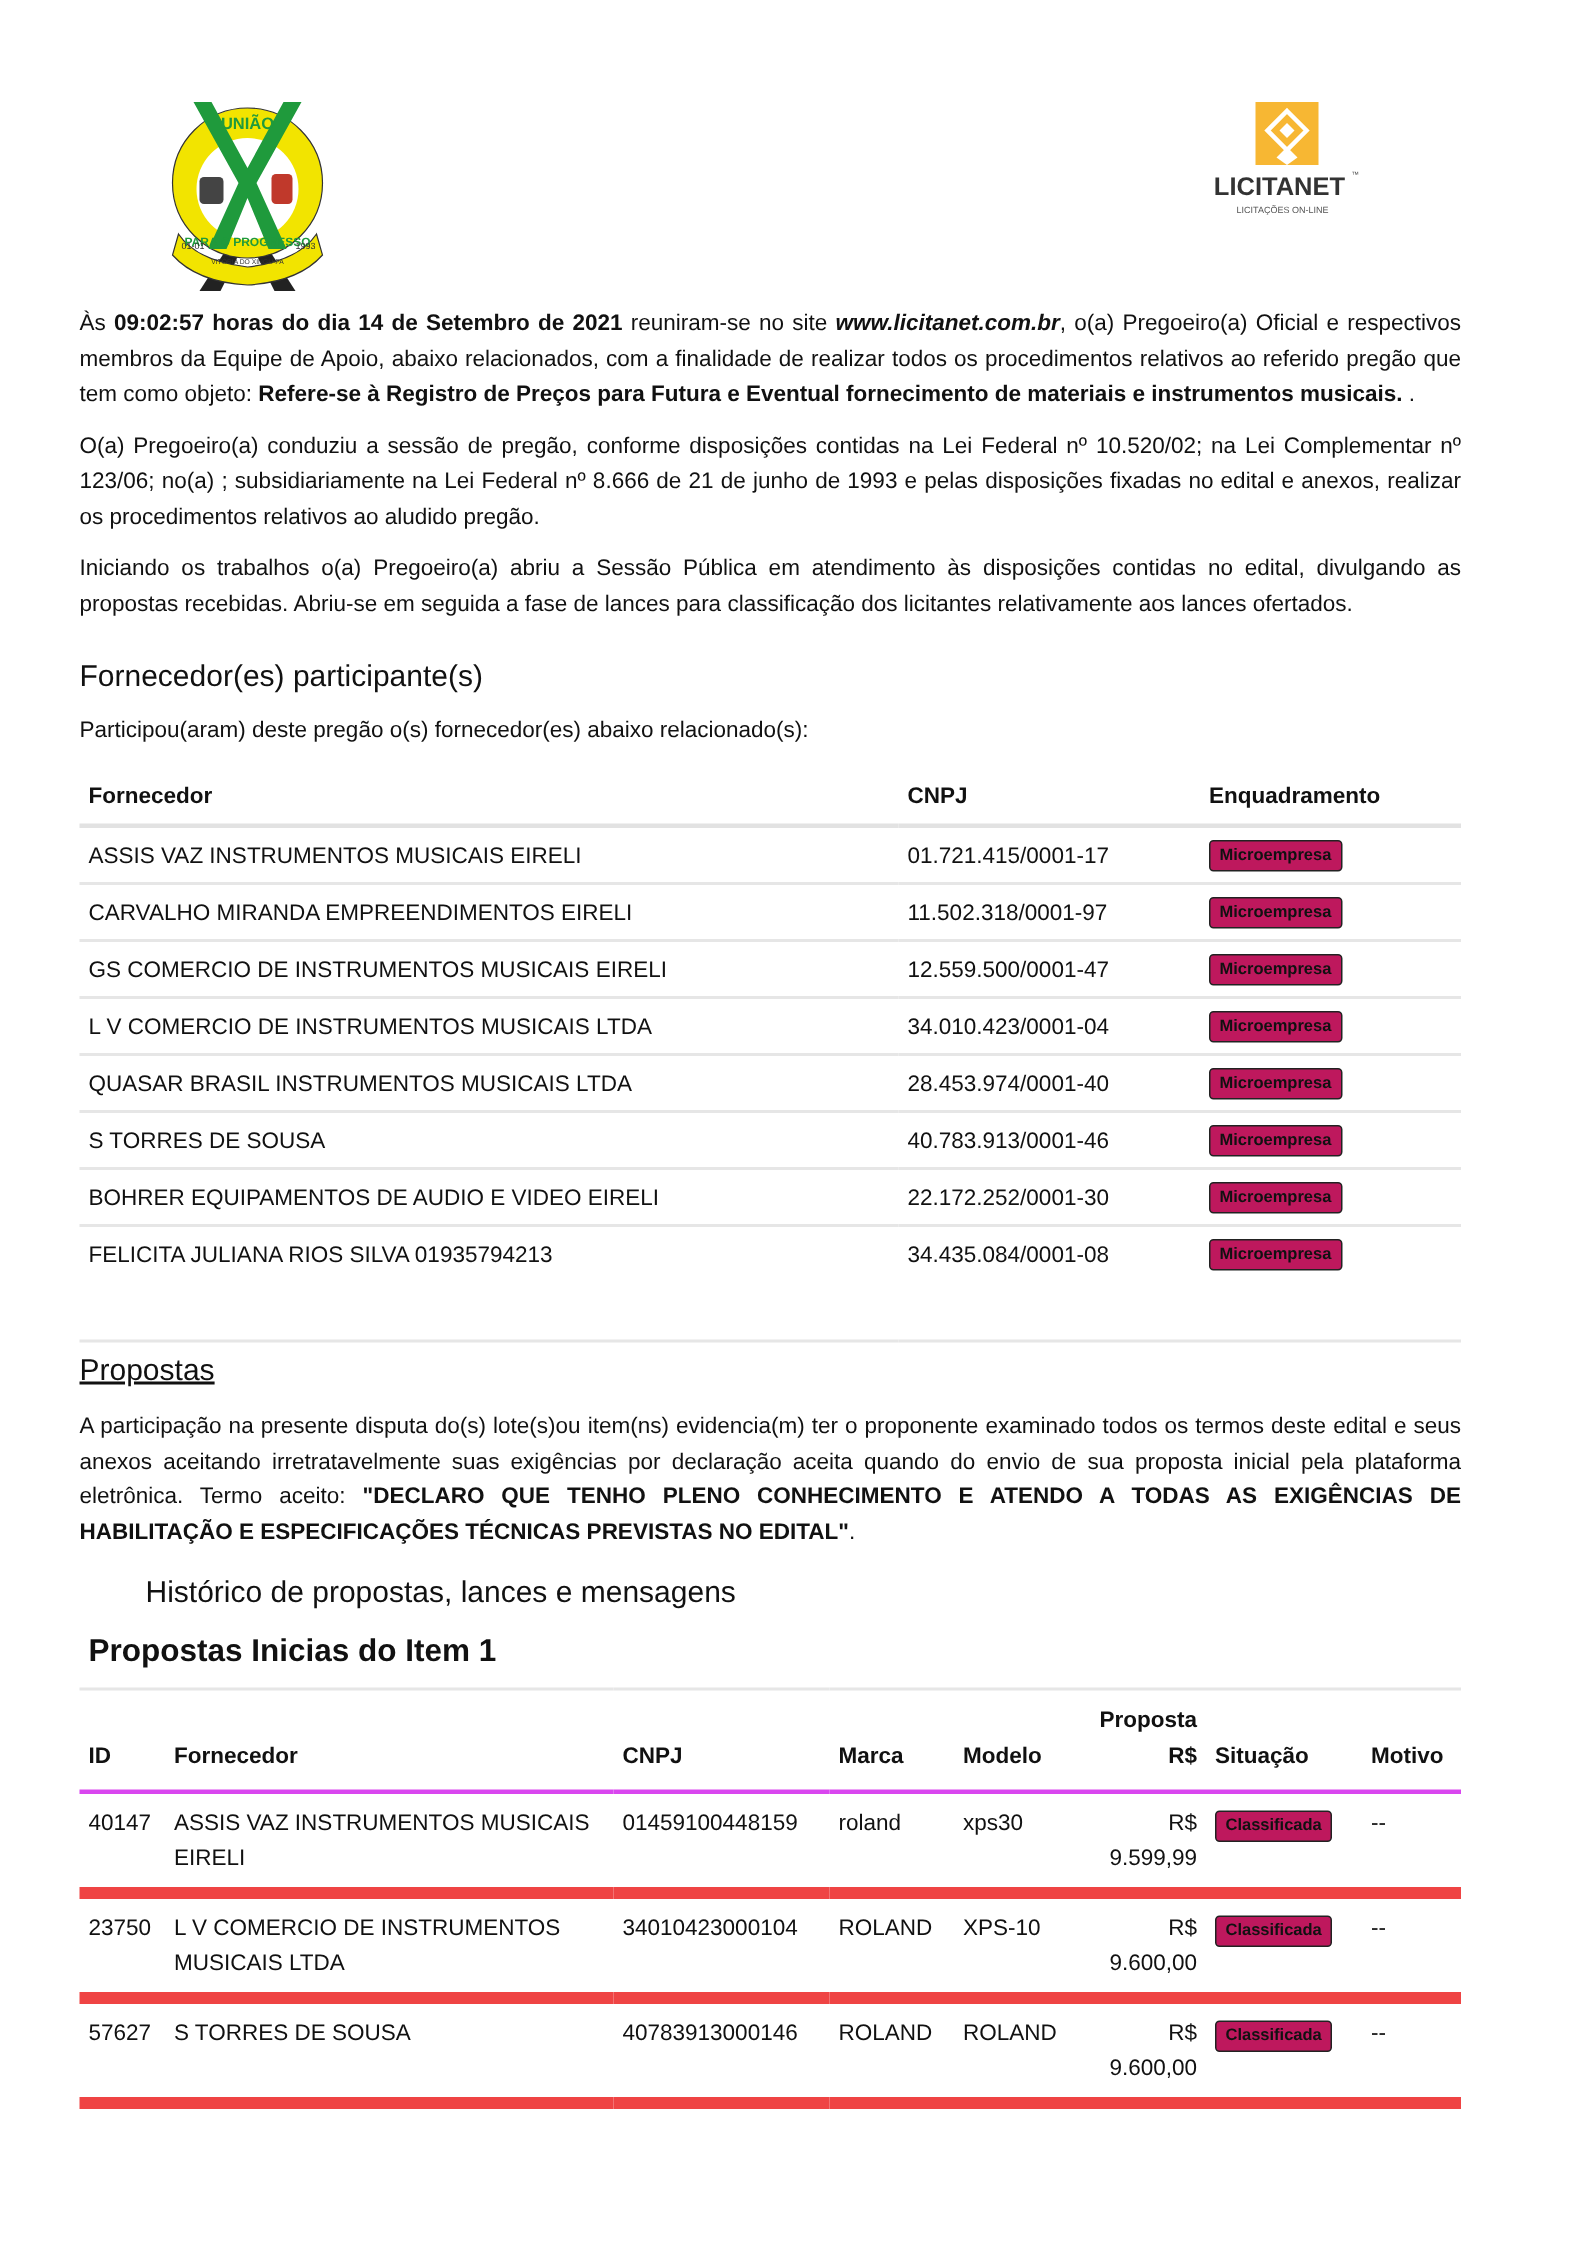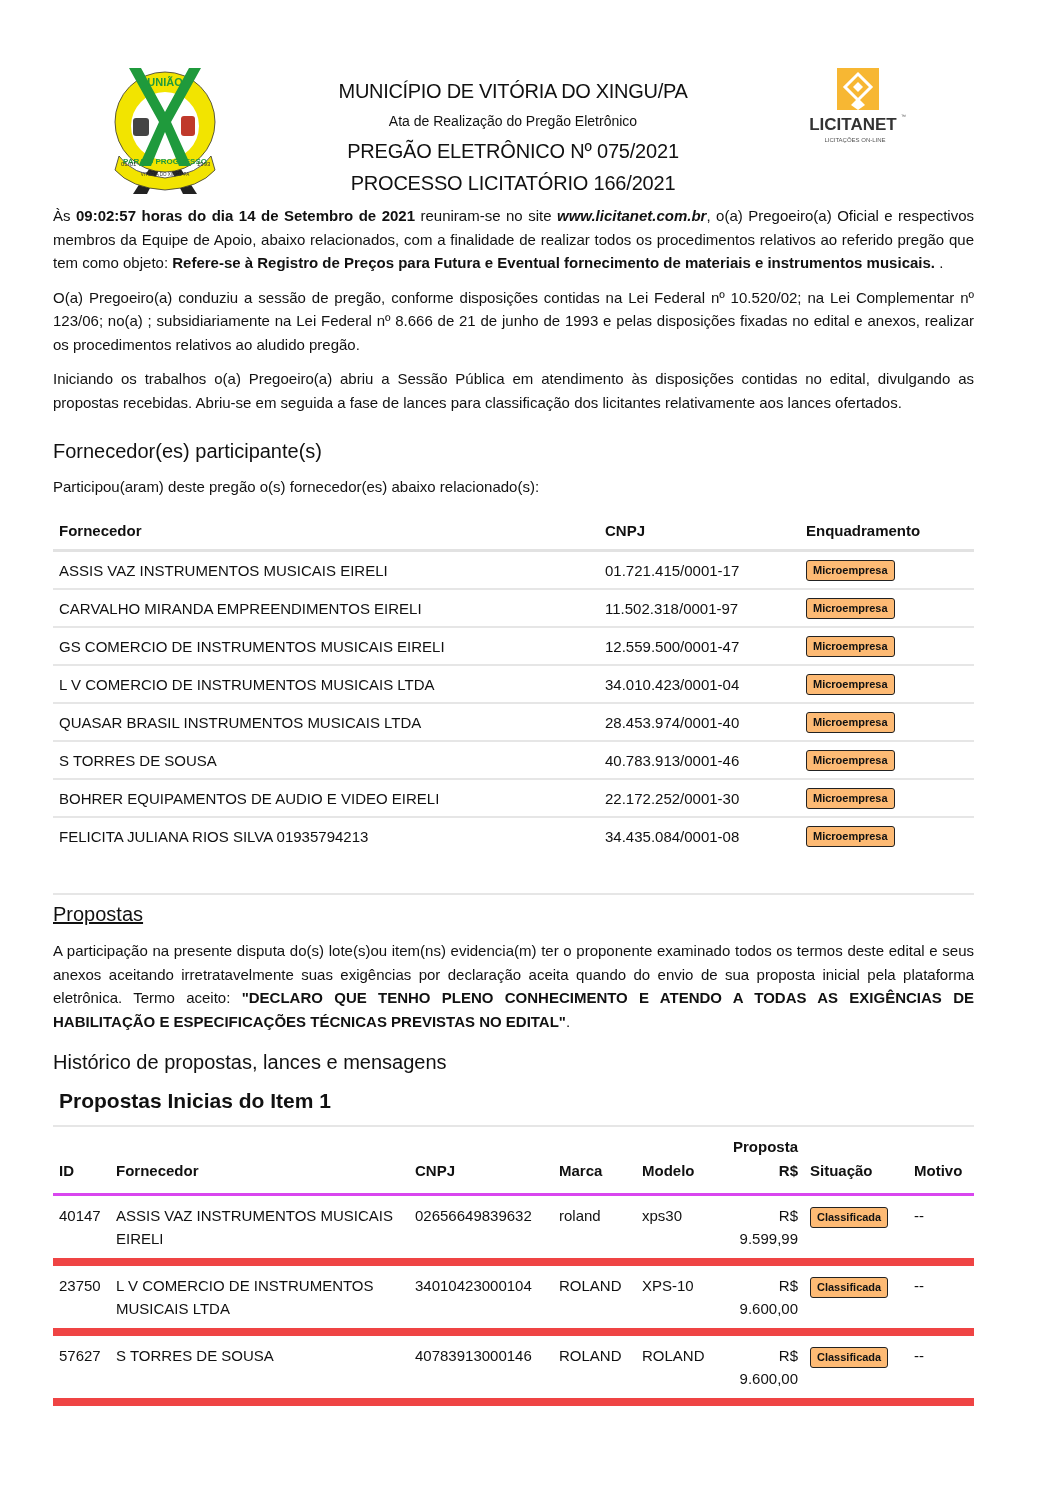--- a/index.html
+++ b/index.html
@@ -29,21 +29,21 @@
   h2.sec { font-size: 20px; font-weight: normal; line-height: 26px; margin: 22px 0 12px 0; }
   .sub { font-size: 15px; line-height: 22px; margin-bottom: 18px; }
 
   table { border-collapse: collapse; width: 921px; font-size: 15px; }
   table.forn th { text-align: left; font-weight: bold; padding: 6px 6px 10px 6px; border-bottom: 3px solid #e2e2e2; }
   table.forn td { padding: 8px 6px 7px 6px; border-bottom: 2px solid #e6e6e6; height: 37px; vertical-align: middle; }
   table.forn tr.spacer td { height: 40px; border-bottom: 2px solid #e6e6e6; }
 
   .badge {
     display: inline-block; border: 1.5px solid #222; border-radius: 3px;
-    font-size: 11px; font-weight: bold; padding: 3px 6px; line-height: 13px; background: #fdba74; text-align: center;
+    font-size: 11px; font-weight: bold; padding: 3px 6px; line-height: 13px; background: #be185d; text-align: center;
   }
 
   .item-title { font-size: 21px; font-weight: bold; padding-left: 6px; margin: 14px 0 12px 0; }
   table.prop { border-top: 2px solid #e6e6e6; }
   table.prop th { font-weight: bold; text-align: left; padding: 8px 6px 10px 6px; border-bottom: 3px solid #d946ef; vertical-align: bottom; line-height: 24px; }
   table.prop td { padding: 8px 6px 8px 6px; border-bottom: 8px solid #ef4444; vertical-align: top; line-height: 23px; }
   table.prop .num { text-align: right; }
 </style>
 </head>
 <body>
@@ -60,26 +60,20 @@
       <polygon points="18,2 30,2 54,46 78,2 90,2 60,56 80,100 68,100 54,66 40,100 28,100 48,56" fill="#1f9a3c"></polygon>
       <rect x="22" y="52" width="16" height="18" fill="#444" rx="3"></rect>
       <rect x="70" y="50" width="14" height="20" fill="#c0392b" rx="3"></rect>
       <text x="54" y="20" font-size="11" font-weight="bold" text-anchor="middle" fill="#1f9a3c" font-family="Liberation Sans, sans-serif">UNIÃO</text>
       <text x="54" y="98" font-size="8" font-weight="bold" text-anchor="middle" fill="#1f9a3c" font-family="Liberation Sans, sans-serif">PARA O PROGRESSO</text>
       <text x="54" y="110" font-size="4.5" text-anchor="middle" fill="#333" font-family="Liberation Sans, sans-serif">VITÓRIA DO XINGU-PA</text>
       <text x="10" y="100" font-size="6" fill="#333" font-family="Liberation Sans, sans-serif">01-01</text>
       <text x="86" y="100" font-size="6" fill="#333" font-family="Liberation Sans, sans-serif">1993</text>
     </svg>
 
-    <div class="head-center">
-      <div class="h-muni">MUNICÍPIO DE VITÓRIA DO XINGU/PA</div>
-      <div class="h-ata">Ata de Realização do Pregão Eletrônico</div>
-      <div class="h-pregao">PREGÃO ELETRÔNICO Nº 075/2021</div>
-      <div class="h-proc">PROCESSO LICITATÓRIO 166/2021</div>
-    </div>
 
     <svg class="logo-right" viewBox="0 0 110 80">
       <rect x="34" y="0" width="42" height="42" fill="#f7b733"></rect>
       <polygon points="55,6 68,19 55,32 42,19" fill="none" stroke="#fff" stroke-width="3"></polygon>
       <polygon points="55,14 60,19 55,24 50,19" fill="#fff"></polygon>
       <polygon points="55,30 62,37 55,42 48,37" fill="#fff"></polygon>
       <text x="50" y="62" font-size="17" font-weight="bold" text-anchor="middle" fill="#333" font-family="Liberation Sans, sans-serif">LICITANET</text>
       <text x="98" y="50" font-size="5" fill="#555" font-family="Liberation Sans, sans-serif">™</text>
       <text x="52" y="74" font-size="6" text-anchor="middle" fill="#555" font-family="Liberation Sans, sans-serif">LICITAÇÕES ON-LINE</text>
     </svg>
@@ -147,41 +141,41 @@
           <td colspan="3"></td>
         </tr>
     </tbody>
   </table>
 
   <h2 class="sec" style="margin-top:6px;text-decoration:underline;">Propostas</h2>
   <p class="body">
     <span>A participação na presente disputa do(s) lote(s)ou item(ns) evidencia(m) ter o proponente examinado todos os termos deste edital e seus anexos aceitando irretratavelmente suas exigências por declaração aceita quando do envio de sua proposta inicial pela plataforma eletrônica. Termo aceito: </span><b>"DECLARO QUE TENHO PLENO CONHECIMENTO E ATENDO A TODAS AS EXIGÊNCIAS DE HABILITAÇÃO E ESPECIFICAÇÕES TÉCNICAS PREVISTAS NO EDITAL"</b><span>.</span>
   </p>
 
-  <h2 class="sec" style="margin-top:16px;">Histórico de propostas, lances e mensagens</h2>
+  <h2 class="sec" style="margin-top:16px;margin-left:44px;">Histórico de propostas, lances e mensagens</h2>
   <div class="item-title">Propostas Inicias do Item 1</div>
 
   <table class="prop">
     <thead>
       <tr>
         <th style="width:57px;">ID</th>
         <th style="width:299px;">Fornecedor</th>
         <th style="width:144px;">CNPJ</th>
         <th style="width:83px;">Marca</th>
         <th style="width:78px;">Modelo</th>
         <th style="width:90px;" class="num"><span>Proposta</span><br><span>R$</span></th>
         <th style="width:104px;">Situação</th>
         <th>Motivo</th>
       </tr>
     </thead>
     <tbody>
       <tr>
         <td>40147</td>
         <td>ASSIS VAZ INSTRUMENTOS MUSICAIS EIRELI</td>
-        <td>02656649839632</td>
+        <td>01459100448159</td>
         <td>roland</td>
         <td>xps30</td>
         <td class="num"><span>R$</span><br><span>9.599,99</span></td>
         <td><span class="badge">Classificada</span></td>
         <td>--</td>
       </tr>
       <tr>
         <td>23750</td>
         <td>L V COMERCIO DE INSTRUMENTOS MUSICAIS LTDA</td>
         <td>34010423000104</td>

